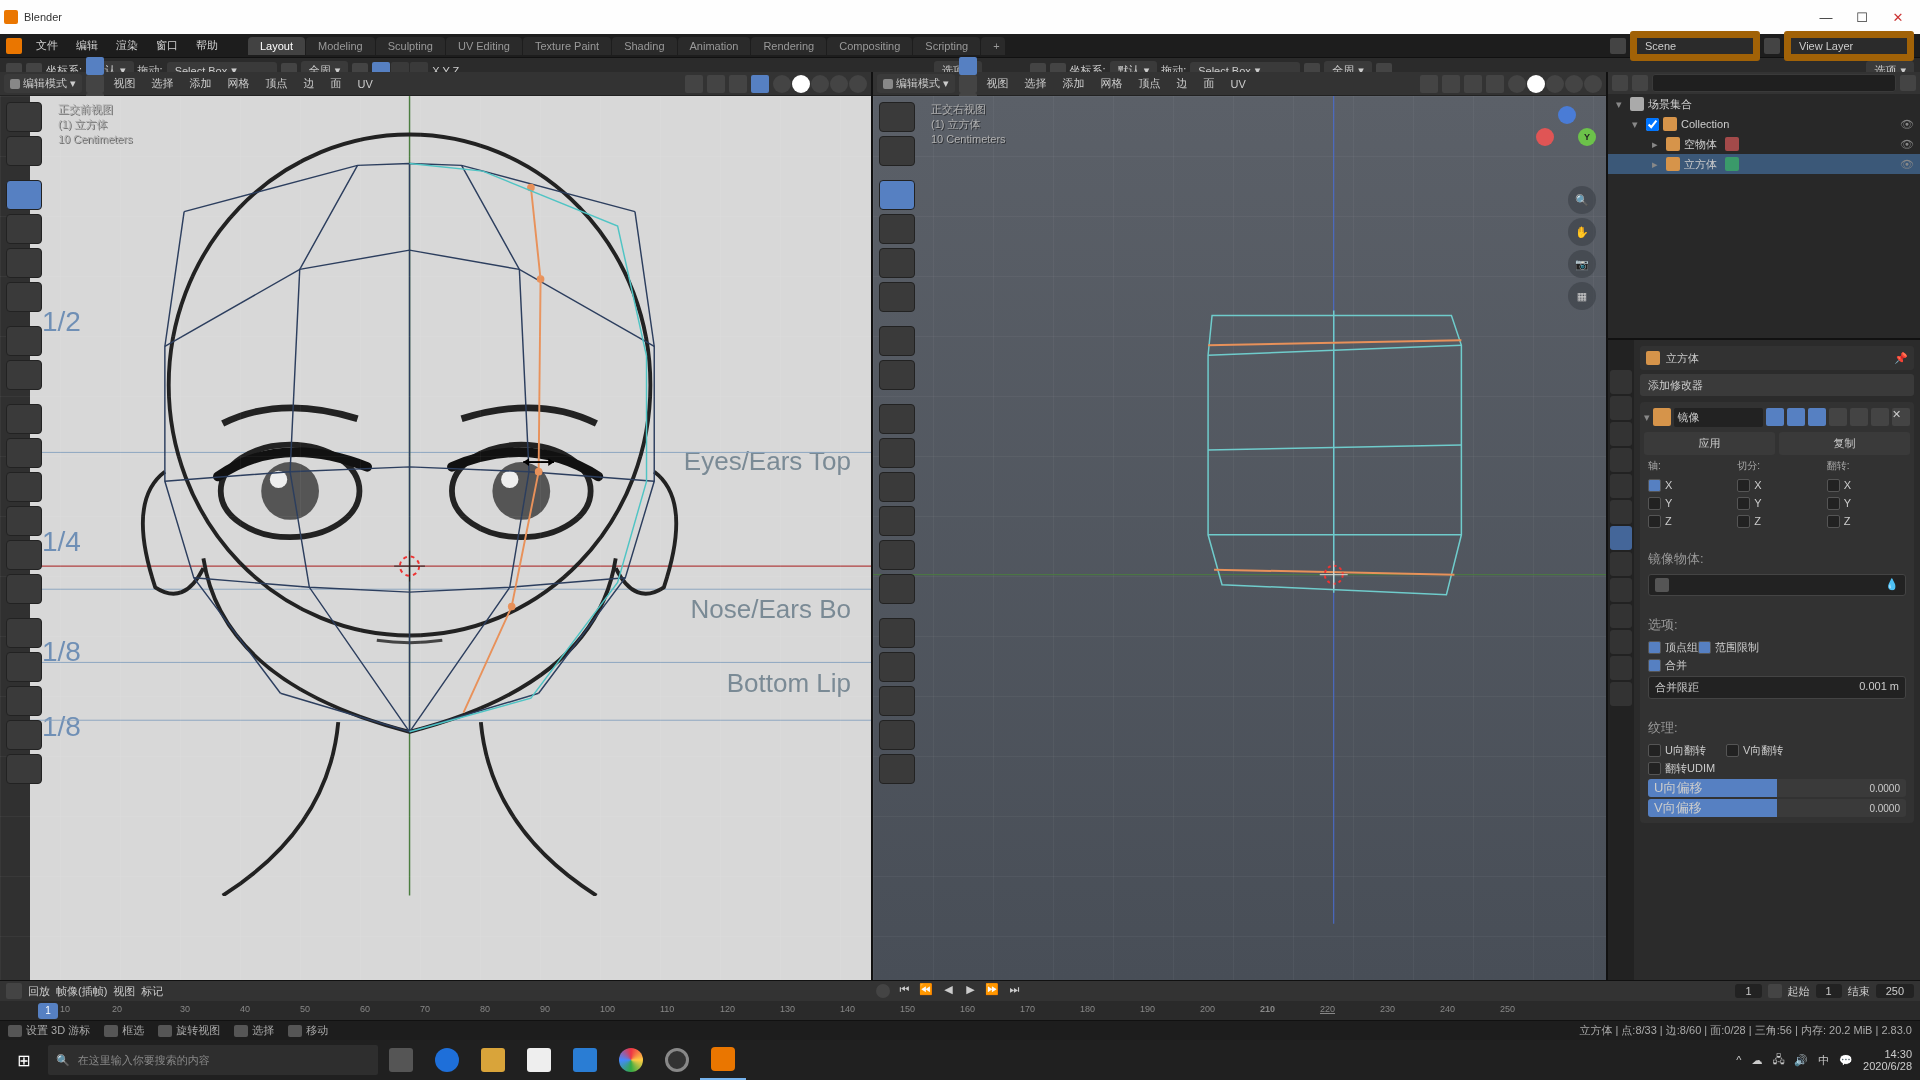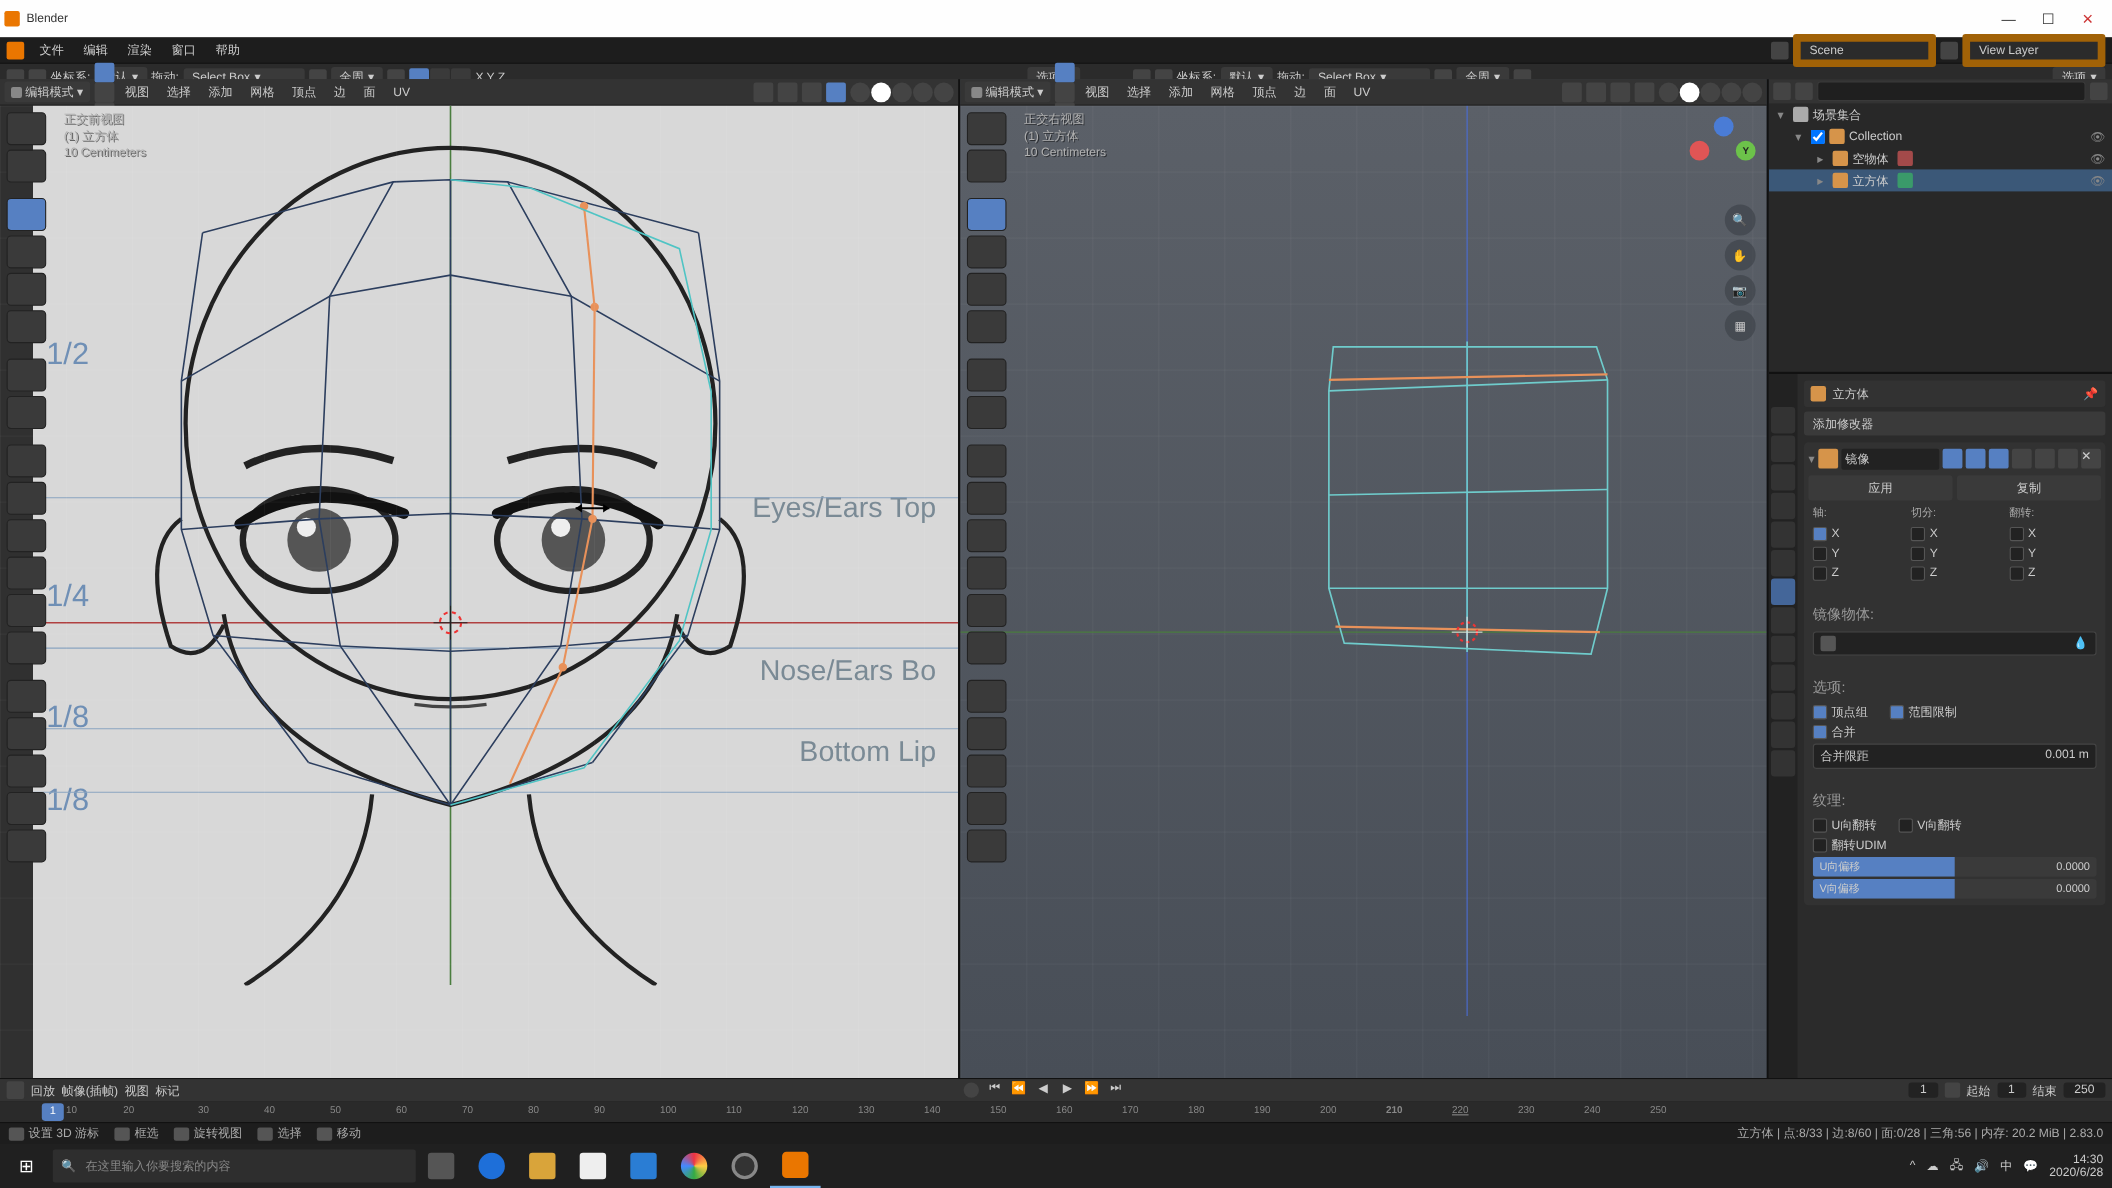--- a/index.html
+++ b/index.html
@@ -97,21 +97,21 @@
 .props .row3 { display:flex; gap:10px; margin-bottom:4px; padding:0 4px; }
 .props .row3 .col { flex:1; }
 .props .row3 .lbl { font-size:10px; color:#aaa; margin-bottom:3px; }
 .props .chk { display:flex; align-items:center; gap:4px; height:18px; }
 .props .chk .box { width:13px; height:13px; background:#222; border:1px solid #555; border-radius:2px; }
 .props .chk .box.on { background:#5680c2; }
 .props .section-lbl { font-size:13px; color:#999; padding:4px;margin-top:16px; }
 .props .field { background:#222; border:1px solid #444; border-radius:3px; padding:3px 6px; margin:2px 4px; display:flex; }
 .props .slider { display:flex; background:#3a3a3a; border-radius:3px; margin:2px 4px; overflow:hidden; height:18px; align-items:center; }
 .props .slider .fill { background:#5680c2; height:100%; }
-.props .slider .sl { padding:0 6px; font-size:10px; position:absolute; }
+.props .slider .sl { padding:0 6px; font-size:13px; position:absolute; }
 .props .slider { position:relative; }
 .props .slider .sv { position:absolute; right:6px; font-size:10px; }
 
 
 .timeline { position:absolute; left:0; right:0; bottom:38px; height:40px; background:#232323; border-top:1px solid #111; }
 .tlhdr { height:20px; background:#333; display:flex; align-items:center; padding:0 6px; gap:6px; font-size:10px; }
 .tlhdr .sp { flex:1; }
 .tlhdr .pb { width:16px; height:16px; color:#ccc; text-align:center; }
 .tlhdr .nf { background:#222; border-radius:3px; padding:1px 10px; }
 .tlruler { height:20px; background:#2a2a2a; position:relative; display:flex; align-items:center; }
@@ -155,20 +155,33 @@
   <span class="winbtn" style="color:#c33">✕</span>
 </div>
 
 <div class="menubar">
   <div class="mlogo"></div>
   <span class="mitem">文件</span>
   <span class="mitem">编辑</span>
   <span class="mitem">渲染</span>
   <span class="mitem">窗口</span>
   <span class="mitem">帮助</span>
+  <div class="tabs">
+    <div class="tab active">Layout</div>
+    <div class="tab">Modeling</div>
+    <div class="tab">Sculpting</div>
+    <div class="tab">UV Editing</div>
+    <div class="tab">Texture Paint</div>
+    <div class="tab">Shading</div>
+    <div class="tab">Animation</div>
+    <div class="tab">Rendering</div>
+    <div class="tab">Compositing</div>
+    <div class="tab">Scripting</div>
+    <div class="tab" style="width:20px;text-align:center">+</div>
+  </div>
   <div class="right">
     <div class="ic" style="width:16px;height:16px;background:#444;border-radius:2px"></div>
     <div class="field" style="width:130px">Scene</div>
     <div class="ic" style="width:16px;height:16px;background:#444;border-radius:2px"></div>
     <div class="field" style="width:130px">View Layer</div>
   </div>
 </div>
 
 <div class="toolheader">
   <div class="ic"></div>
@@ -605,21 +618,21 @@
                 </div>
             </div>
           </div>
           <div class="section-lbl">镜像物体:</div>
           <div class="field">
             <div style="width:14px;height:14px;background:#555;border-radius:2px;margin-right:4px"></div>
             <span style="flex:1"></span>
             <span>💧</span>
           </div>
           <div class="section-lbl">选项:</div>
-          <div style="display:flex;gap:20px;padding:0 4px">
+          <div style="display:flex;padding:0 4px">
             <div class="chk">
                 <div class="box on"></div>
                 <span>顶点组</span>
               </div>
             <div class="chk">
                 <div class="box on"></div>
                 <span>范围限制</span>
               </div>
           </div>
           <div class="chk" style="padding:0 4px">

